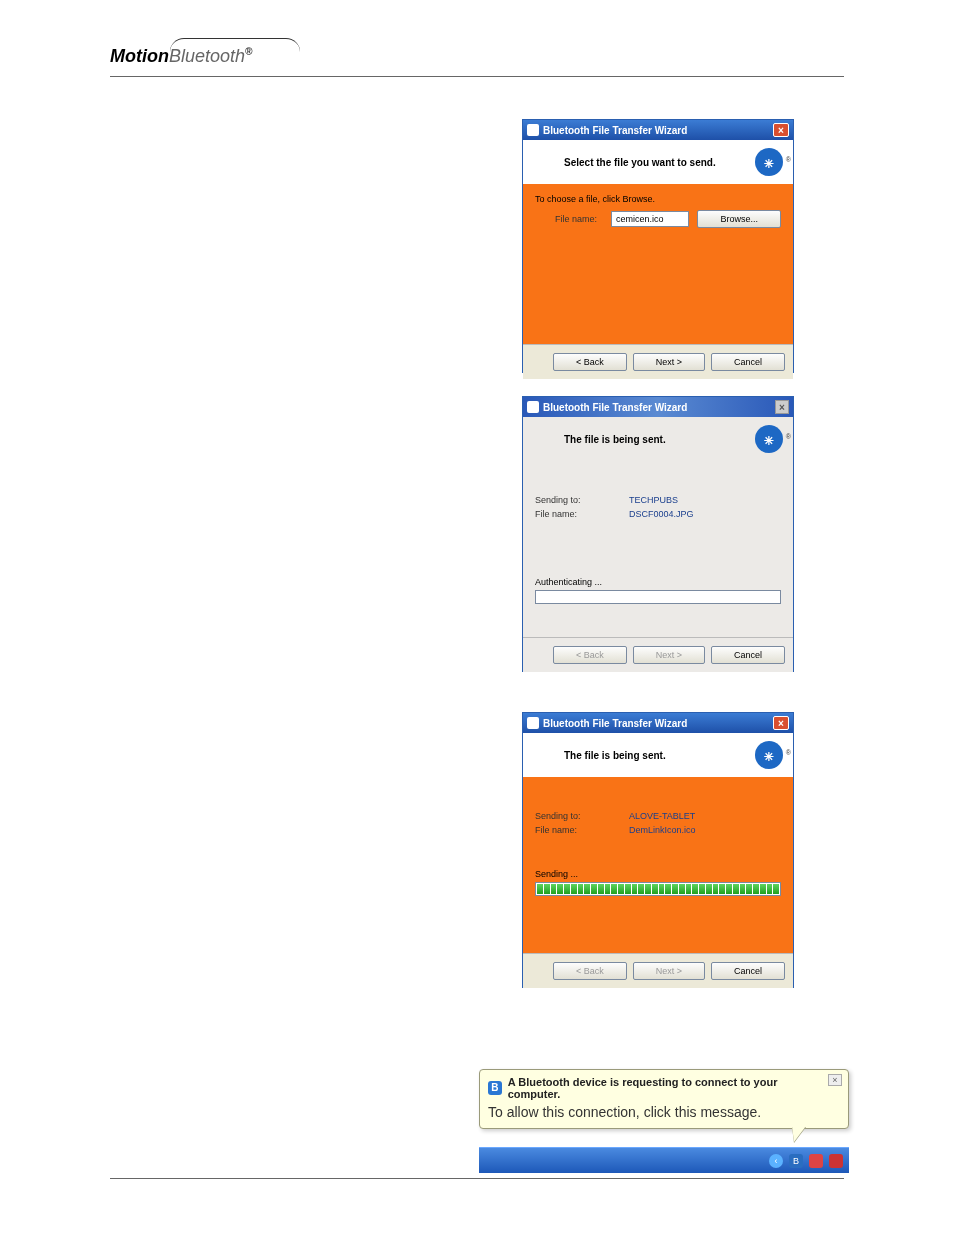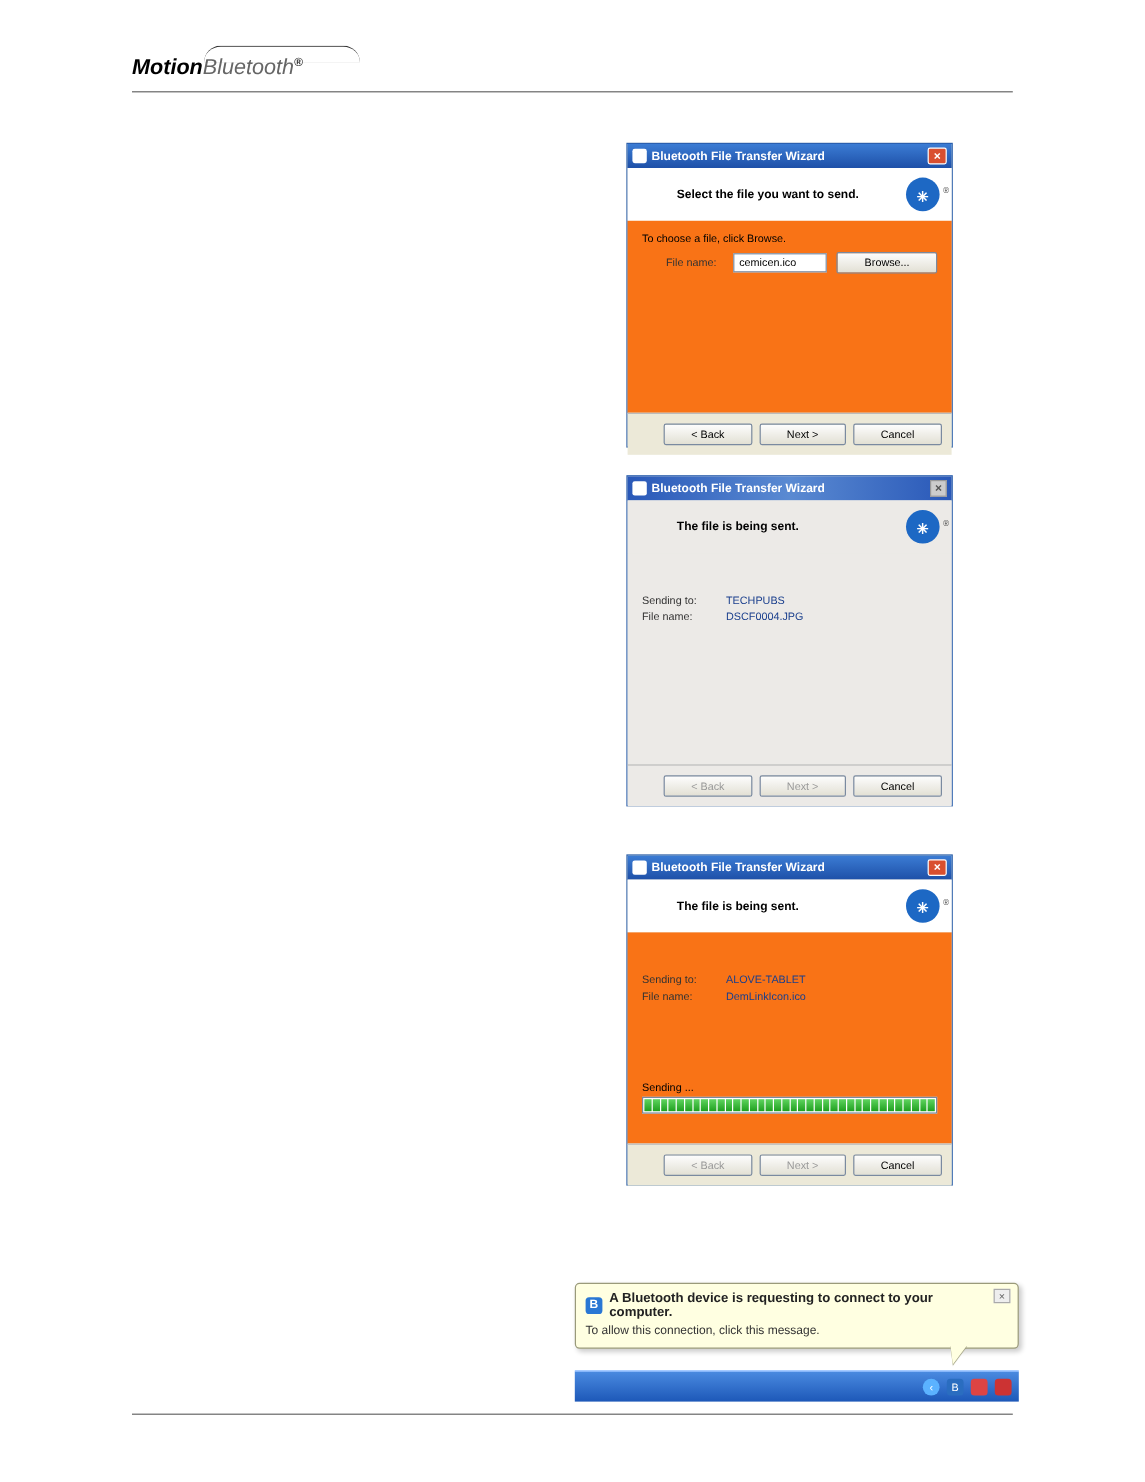--- a/index.html
+++ b/index.html
@@ -116,21 +116,21 @@
   .body-area {
     padding: 10px 12px;
     background: #f97316;
     min-height: 150px;
     font-size: 9px;
   }
   .body-area.gray { background: #eceae7; }
 
   .row { margin: 4px 0; display: flex; align-items: center; }
   .lbl { width: 70px; color: #333; }
-  .val { color: #1a3f8d; }
+  .val { color: #1a3f8d; margin-left: 24px; }
 
   .input-txt {
     flex: 1;
     height: 16px;
     border: 1px solid #7a8aa0;
     background: #fff;
     padding: 0 4px;
     font-size: 9px;
     line-height: 14px;
     margin-right: 8px;
@@ -193,21 +193,21 @@
     width: 14px; height: 14px; border-radius: 3px;
     background: #2a77d4; color: #fff; font-size: 10px;
     text-align: center; line-height: 14px; font-weight: bold;
   }
   .balloon .close-b {
     position: absolute; top: 4px; right: 6px;
     width: 14px; height: 12px; border: 1px solid #aaa;
     background: #eee; color: #666; font-size: 9px;
     text-align: center; line-height: 10px;
   }
-  .balloon-msg { margin-top: 4px; font-size: 10px; color: #333; }
+  .balloon-msg { margin-top: 4px; font-size: 14px; color: #333; }
   .balloon-tail {
     position: absolute;
     bottom: -14px;
     right: 42px;
     width: 0; height: 0;
     border-left: 2px solid transparent;
     border-right: 12px solid transparent;
     border-top: 16px solid #ffffe1;
     filter: drop-shadow(0 1px 0 #9a9a7a);
   }
@@ -284,20 +284,24 @@
   </div>
   <div class="body-area gray" style="min-height:176px; padding-top:30px;">
     <div class="row">
       <span class="lbl">Sending to:</span>
       <span class="val">TECHPUBS</span>
     </div>
     <div class="row">
       <span class="lbl">File name:</span>
       <span class="val">DSCF0004.JPG</span>
     </div>
+    <div style="margin-top:58px;">
+      <span>Authenticating ...</span>
+      <div class="progress-track"></div>
+    </div>
   </div>
   <div class="footer-btns" style="background:#eceae7;">
     <button class="btn disabled">&lt; Back</button>
     <button class="btn disabled">Next &gt;</button>
     <button class="btn">Cancel</button>
   </div>
 </div>
 
 <div class="win" style="left:522px; top:712px; height:276px;">
   <div class="titlebar">
@@ -311,21 +315,21 @@
   </div>
   <div class="body-area" style="min-height:176px; padding-top:30px;">
     <div class="row">
       <span class="lbl">Sending to:</span>
       <span class="val">ALOVE-TABLET</span>
     </div>
     <div class="row">
       <span class="lbl">File name:</span>
       <span class="val">DemLinkIcon.ico</span>
     </div>
-    <div style="margin-top:66px;">
+    <div style="margin-top:34px;">
       <span>Sending ...</span>
       <div class="progress-track">
         <div class="progress-seg"></div>
           <div class="progress-seg"></div>
           <div class="progress-seg"></div>
           <div class="progress-seg"></div>
           <div class="progress-seg"></div>
           <div class="progress-seg"></div>
           <div class="progress-seg"></div>
           <div class="progress-seg"></div>

